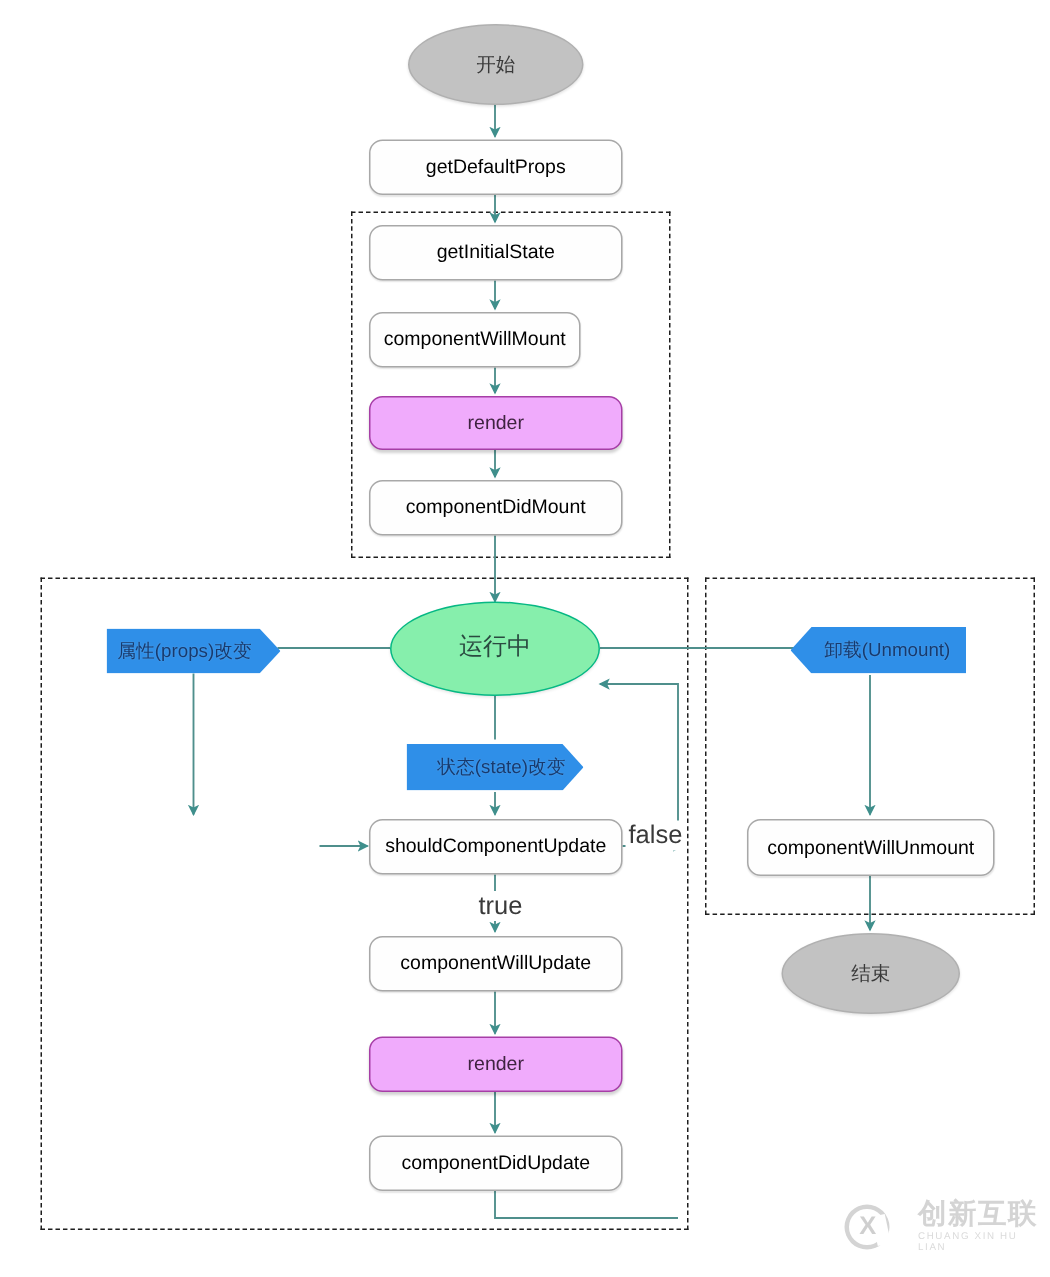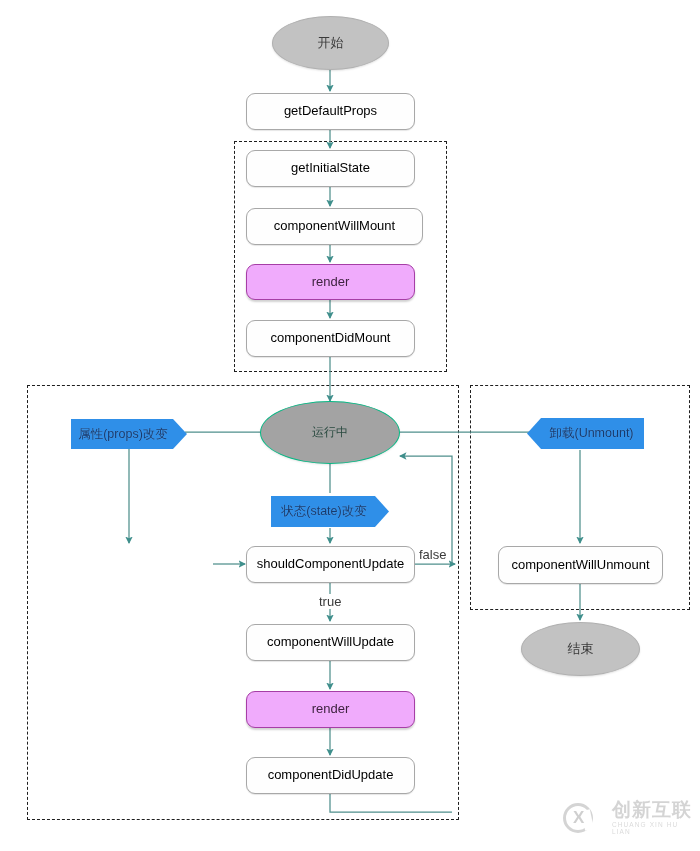--- a/index.html
+++ b/index.html
@@ -48,25 +48,25 @@
   }
   .terminal {
     background: #c2c2c2;
     border: 1px solid #b0b0b0;
     border-radius: 50%;
     color: #3a3a3a;
     font-size: 13px;
     box-shadow: 0 1px 2px rgba(0,0,0,0.12);
   }
   .running {
-    background: #a3a3a3;
+    background: #86efac;
     border: 1px solid #06b884;
     border-radius: 50%;
     color: #2a4a40;
-    font-size: 12px;
+    font-size: 16px;
     box-shadow: 0 1px 2px rgba(0,0,0,0.10);
   }
   .banner {
     color: #173a6e;
     font-size: 12.5px;
     background: #2f8fe8;
     text-shadow: 0 0 1px rgba(255,255,255,0.25);
   }
   .banner.right-point {
     clip-path: polygon(0 0, calc(100% - 14px) 0, 100% 50%, calc(100% - 14px) 100%, 0 100%);
@@ -76,21 +76,21 @@
     clip-path: polygon(14px 0, 100% 0, 100% 100%, 14px 100%, 0 50%);
     padding-left: 12px;
   }
   .phase-box {
     position: absolute;
     border: 1.6px dashed #1e1e1e;
     background: transparent;
   }
   .edge-label {
     position: absolute;
-    font-size: 13px;
+    font-size: 17px;
     color: #3a3a3a;
     background: #ffffff;
     padding: 0 2px;
     white-space: nowrap;
   }
   .watermark {
     position: absolute;
     display: flex;
     align-items: center;
     gap: 7px;
@@ -197,41 +197,41 @@
   </div>
 
   <div class="node proc" style="left:246px; top:93px; width:169px; height:37px;">
     <span>getDefaultProps</span>
   </div>
 
   <div class="node proc" style="left:246px; top:150px; width:169px; height:37px;">
     <span>getInitialState</span>
   </div>
 
-  <div class="node proc" style="left:246px; top:208px; width:177px; height:37px;">
+  <div class="node proc" style="left:246px; top:208px; width:141px; height:37px;">
     <span>componentWillMount</span>
   </div>
 
   <div class="node render-node" style="left:246px; top:264px; width:169px; height:36px;">
     <span>render</span>
   </div>
 
   <div class="node proc" style="left:246px; top:320px; width:169px; height:37px;">
     <span>componentDidMount</span>
   </div>
 
   <div class="node running" style="left:260px; top:401px; width:140px; height:63px;">
     <span>运行中</span>
   </div>
 
   <div class="node banner right-point" style="left:71px; top:419px; width:116px; height:30px;">
     <span>属性(props)改变</span>
   </div>
 
-  <div class="node banner right-point" style="left:271px; top:496px; width:118px; height:31px;">
+  <div class="node banner right-point" style="left:271px; top:496px; width:118px; height:31px;justify-content:flex-end;">
     <span>状态(state)改变</span>
   </div>
 
   <div class="node banner left-point" style="left:527px; top:418px; width:117px; height:31px;">
     <span>卸载(Unmount)</span>
   </div>
 
 
   <div class="node proc" style="left:246px; top:546px; width:169px; height:37px;">
     <span>shouldComponentUpdate</span>

